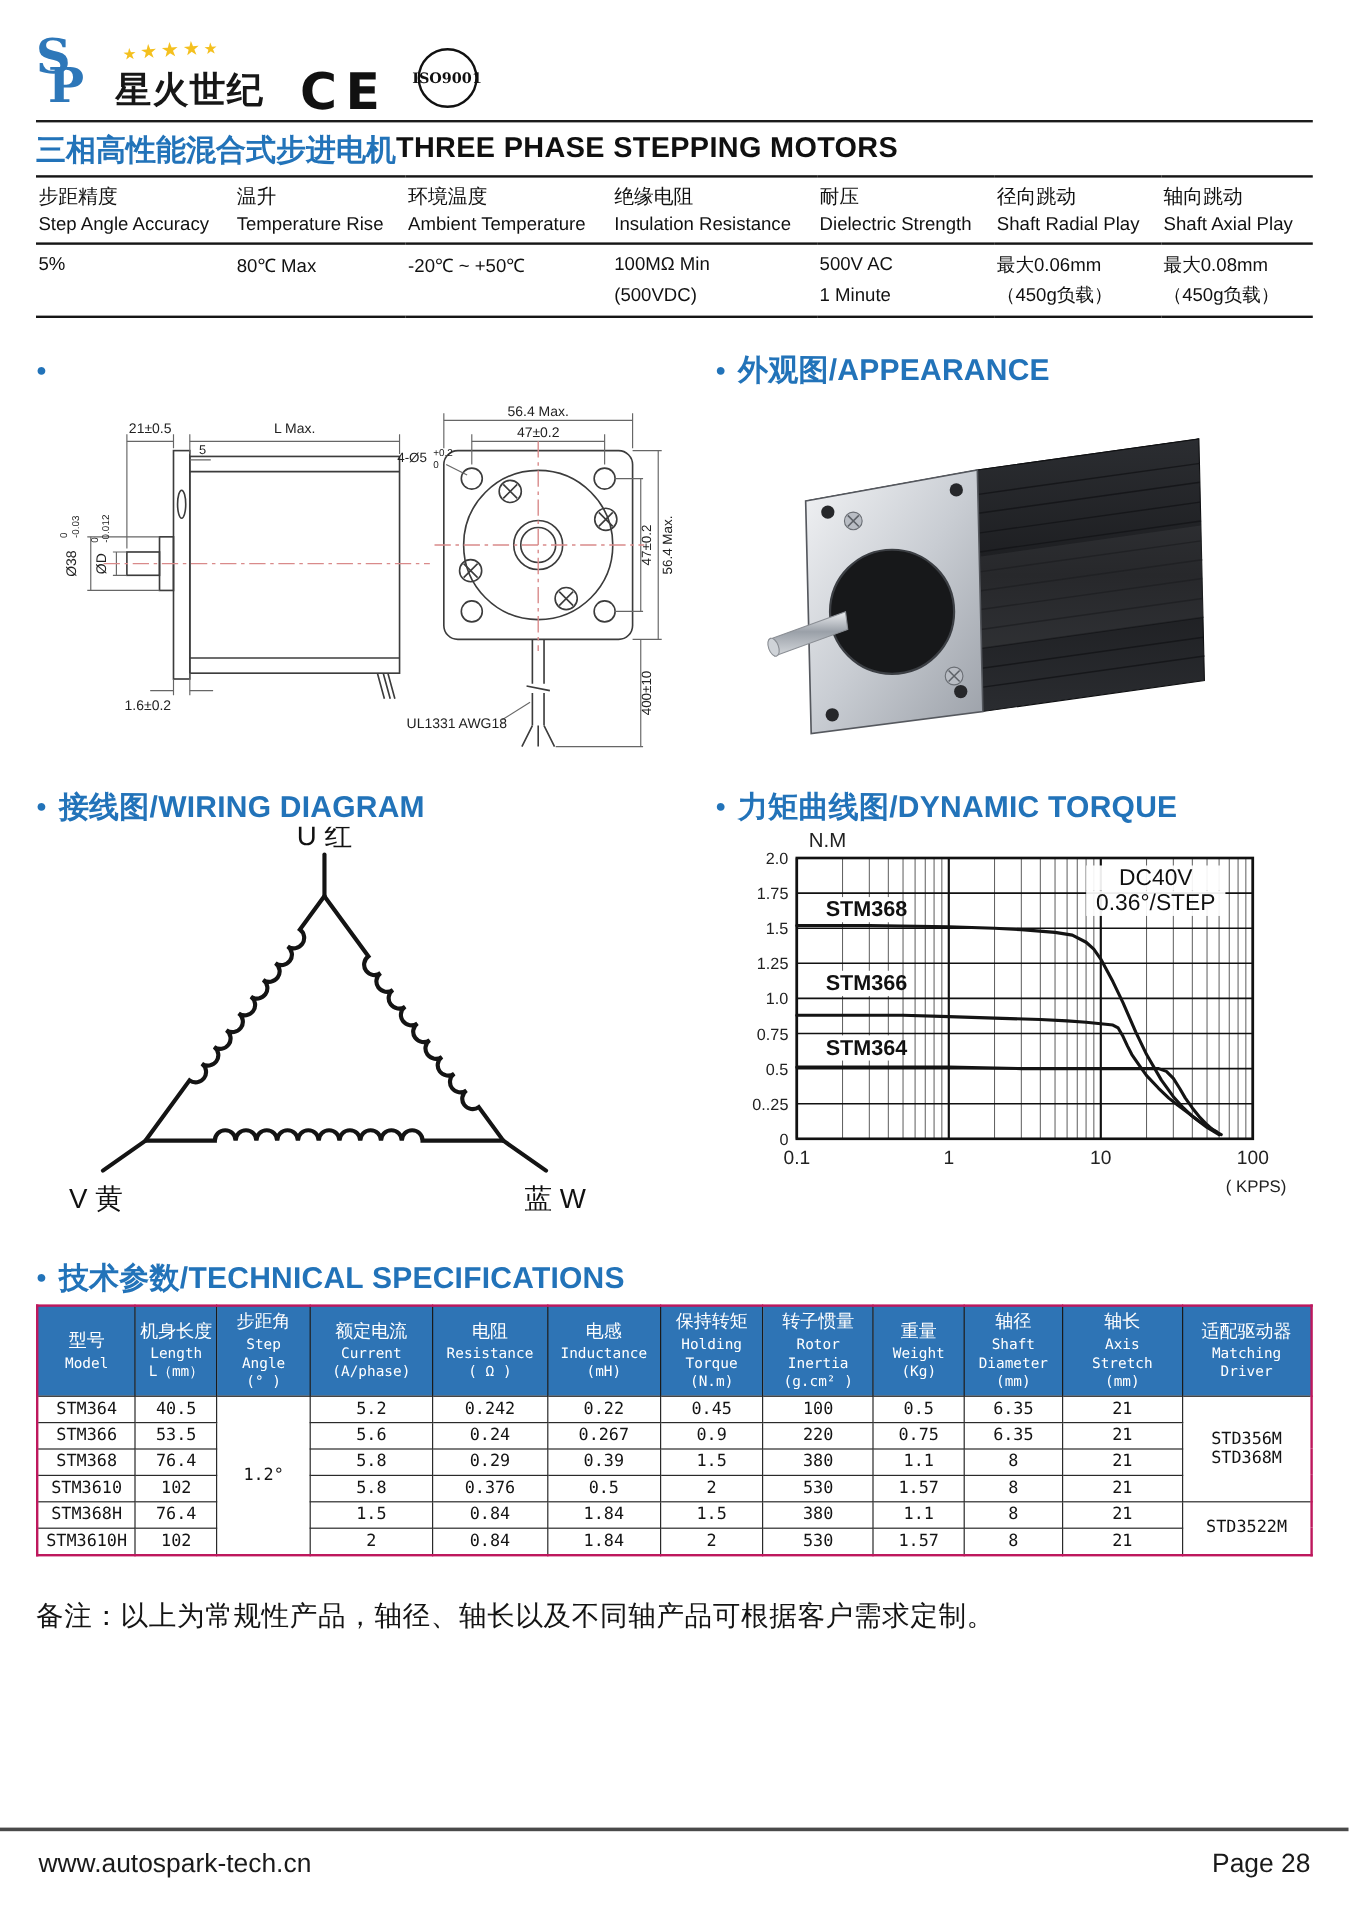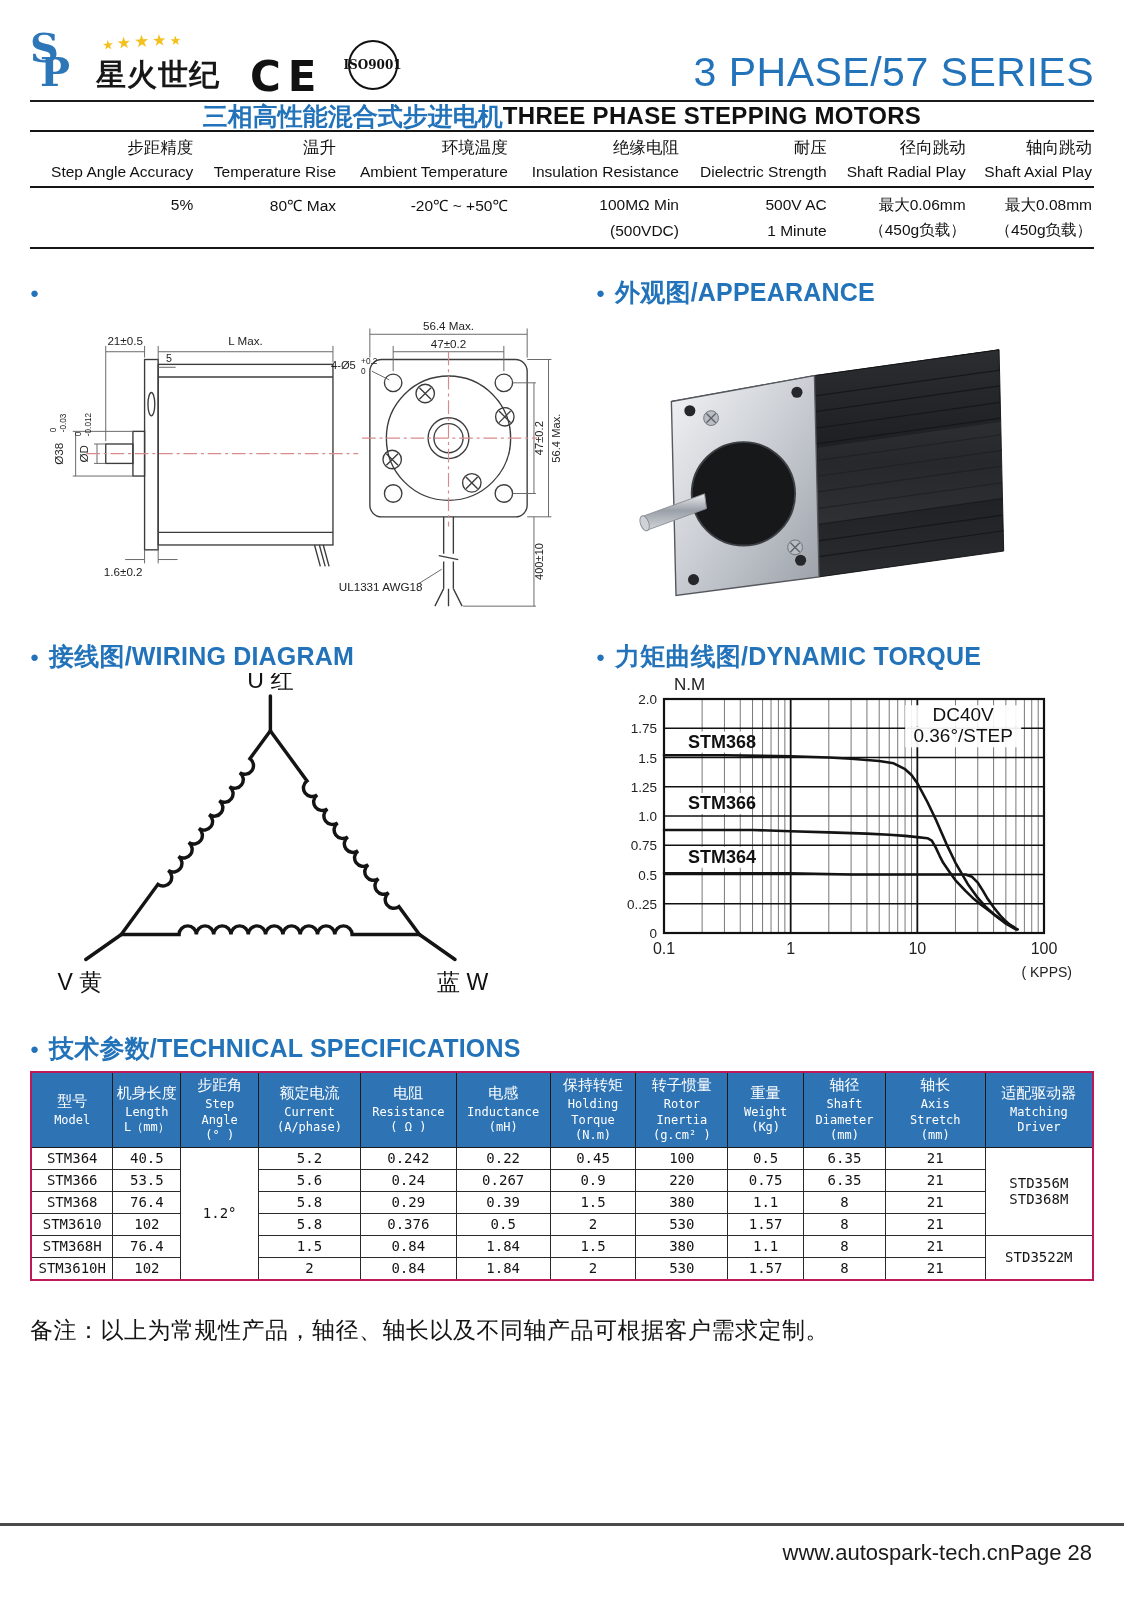--- a/index.html
+++ b/index.html
@@ -15,26 +15,26 @@
   .stars{position:absolute;top:-6px;left:6px;color:#f4c01e;font-size:17px;letter-spacing:3px;transform:rotate(-4deg);}
   .stars span:nth-child(1){font-size:13px;} .stars span:nth-child(2){font-size:16px;}
   .stars span:nth-child(4){font-size:16px;} .stars span:nth-child(5){font-size:13px;}
   .brand-cn{font-size:30px;font-weight:900;color:#171717;letter-spacing:1px;font-family:"DejaVu Sans",sans-serif;}
   .ce{font-size:42px;font-weight:800;letter-spacing:7px;margin-left:16px;line-height:.9;font-family:"DejaVu Sans",sans-serif;}
   .iso{width:46px;height:46px;border:2.5px solid #111;border-radius:50%;display:flex;flex-direction:row;
        align-items:center;justify-content:center;font-family:"DejaVu Serif",serif;font-weight:bold;
        font-size:12px;line-height:1.05;margin-left:10px;margin-bottom:6px;}
   .series-title{font-size:41px;color:#2273b9;font-weight:500;letter-spacing:.5px;}
   .rule{height:2px;background:#1c1c1c;margin-top:4px;}
-  .hdr-sub{display:flex;justify-content:center;align-items:center;height:28px;}
+  .hdr-sub{display:flex;justify-content:flex-start;align-items:center;height:44px;}
   .sub-cn{font-size:25px;font-weight:bold;color:#2273b9;}
   .sub-en{font-size:24px;font-weight:bold;color:#101010;letter-spacing:.3px;}
   
   table.spec{width:100%;border-collapse:collapse;border-top:2.5px solid #151515;border-bottom:2.5px solid #151515;}
-  table.spec td{text-align:right;padding:2px 2px;font-size:15.5px;color:#111;}
+  table.spec td{text-align:left;padding:2px 2px;font-size:15.5px;color:#111;}
   table.spec tr.cnr td{font-size:16.5px;padding-top:5px;}
   table.spec tr.enr td{padding-bottom:5px;border-bottom:2px solid #151515;}
   table.spec tr.v1 td{padding-top:6px;}
   table.spec tr.v2 td{padding-bottom:6px;}
   
   .two-col{display:grid;grid-template-columns:536px 498px;column-gap:30px;}
   .sec-head{display:flex;align-items:center;gap:10px;height:34px;}
   .sec-head .dot{color:#2273b9;font-size:15px;line-height:1;}
   .sec-head .txt{color:#2273b9;font-size:25px;font-weight:600;letter-spacing:.2px;}
   .r1{margin-top:26px;} .r2{margin-top:18px;} .r3{margin-top:28px;}
@@ -44,21 +44,21 @@
   table.tech th{background:#2e74b5;color:#fff;border:1.5px solid #1a1a1a;font-weight:normal;
                 padding:3px 1px;vertical-align:middle;}
   table.tech th .cn{font-family:"DejaVu Serif",serif;font-size:15px;margin-bottom:2px;}
   table.tech th .en{font-family:"DejaVu Sans Mono",monospace;font-size:12px;line-height:1.3;white-space:pre-line;}
   table.tech td{border:1.2px solid #2a2a2a;text-align:center;font-family:"DejaVu Sans Mono",monospace;
                 font-size:14px;padding:1px 1px;height:19px;color:#141414;white-space:pre-line;}
   .note{margin-top:34px;font-size:23px;color:#141414;letter-spacing:.5px;}
   
   .spacer{flex:1;}
   .foot-rule{height:3px;background:#4a4a4a;margin:0 -30px;}
-  .footer{display:flex;justify-content:flex-end;align-items:center;padding:14px 2px 34px;}
+  .footer{display:flex;justify-content:space-between;align-items:center;padding:14px 2px 34px;}
   .footer .site,.footer .pg{font-size:22px;color:#1a1a1a;}
   svg text{font-family:"Liberation Sans",sans-serif;}
 </style>
 </head>
 <body>
 
 <div class="page">
 
   <div class="hdr-top">
     <div class="logo">
@@ -69,21 +69,20 @@
       <div class="brand-wrap">
         <div class="stars"><span>★</span><span>★</span><span>★</span><span>★</span><span>★</span></div>
         <div class="brand-cn">星火世纪</div>
       </div>
       <div class="ce">CE</div>
       <div class="iso">
         <span>ISO</span>
         <span>9001</span>
       </div>
     </div>
-    <div class="series-title">3 PHASE/57 SERIES</div>
   </div>
   <div class="rule"></div>
   <div class="hdr-sub">
     <div class="sub-cn">三相高性能混合式步进电机</div>
     <div class="sub-en">THREE PHASE STEPPING MOTORS</div>
   </div>
 
   <table class="spec">
     <tbody>
         <tr class="cnr">

